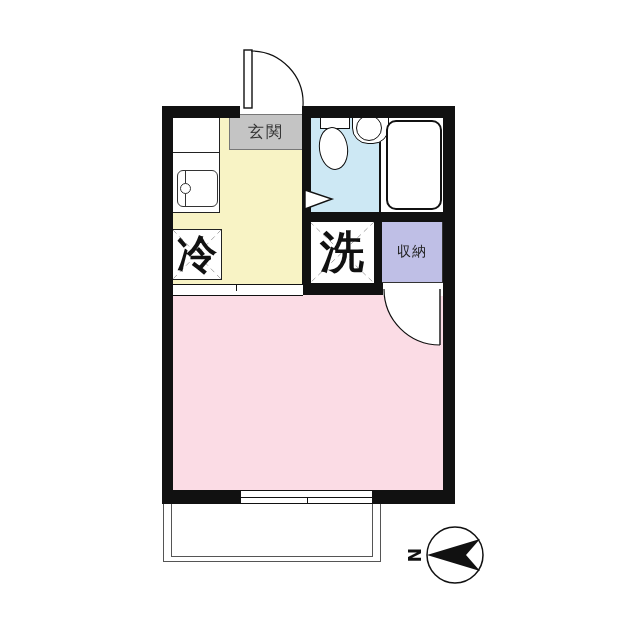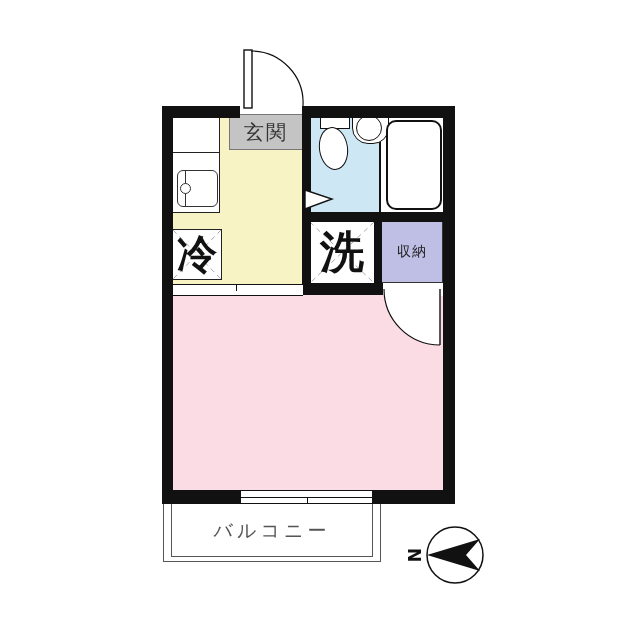--- a/index.html
+++ b/index.html
@@ -25,21 +25,21 @@
   .bathtub{left:386px;top:120px;width:56px;height:90px;border:2px solid #111;border-radius:10px;background:#fff;z-index:2;}
   .bath-divider{left:379px;top:116px;width:2px;height:100px;background:#111;z-index:2;}
   
   .window{background:#fff;border:1px solid #111;z-index:4;}
   .win-mid{position:absolute;left:0;right:0;top:50%;height:1px;background:#111;}
   .win-tick{position:absolute;width:1px;background:#111;}
   
   .balc-outer{left:163px;top:497px;width:218px;height:65px;border:1.5px solid #555;z-index:1;background:#fff;}
   .balc-inner{left:171px;top:497px;width:202px;height:60px;border:1px solid #555;z-index:1;background:#fff;}
   
-  .t-genkan{font-size:20px;letter-spacing:2px;color:#333;text-align:center;}
+  .t-genkan{font-size:16px;letter-spacing:2px;color:#333;text-align:center;}
   .t-big{font-weight:bold;color:#111;}
   .t-storage{font-size:14px;letter-spacing:1px;color:#222;}
   .t-room{font-size:27px;letter-spacing:3px;color:#222;}
   .t-balcony{font-size:19px;letter-spacing:4px;color:#555;}
   .n-label{position:absolute;left:405px;top:546px;width:18px;height:18px;font-size:17px;font-weight:bold;color:#111;
            transform:rotate(90deg);z-index:2;display:flex;align-items:center;justify-content:center;}
   svg{display:block;}
 </style>
 </head>
 <body>
@@ -104,21 +104,20 @@
   </div>
 
   <div class="abs window" style="left:240px;top:490px;width:133px;height:14px;">
     <div class="win-mid"></div>
     <div class="win-tick" style="left:66px;top:50%;height:6px;"></div>
   </div>
 
 
   <div class="abs balc-outer"></div>
   <div class="abs balc-inner"></div>
-  <div class="abs label t-balcony" style="left:182px;top:519px;width:180px;height:24px;z-index:2;">バルコニー</div>
 
   <svg class="abs z5" style="left:0;top:0;" width="640" height="640">
 
     <rect x="244" y="50" width="8" height="58" fill="#fff" stroke="#111" stroke-width="1.4"></rect>
     <path d="M 251 51 A 52 52 0 0 1 303 106" fill="none" stroke="#111" stroke-width="1.2"></path>
 
     <path d="M 384 289 A 56 56 0 0 0 440 345 L 440 289 Z" fill="#ffffff" stroke="none"></path>
     <path d="M 384 289 A 56 56 0 0 0 440 345" fill="none" stroke="#111" stroke-width="1.2"></path>
     <line x1="440" y1="289" x2="440" y2="345" stroke="#111" stroke-width="1.4"></line>
 

